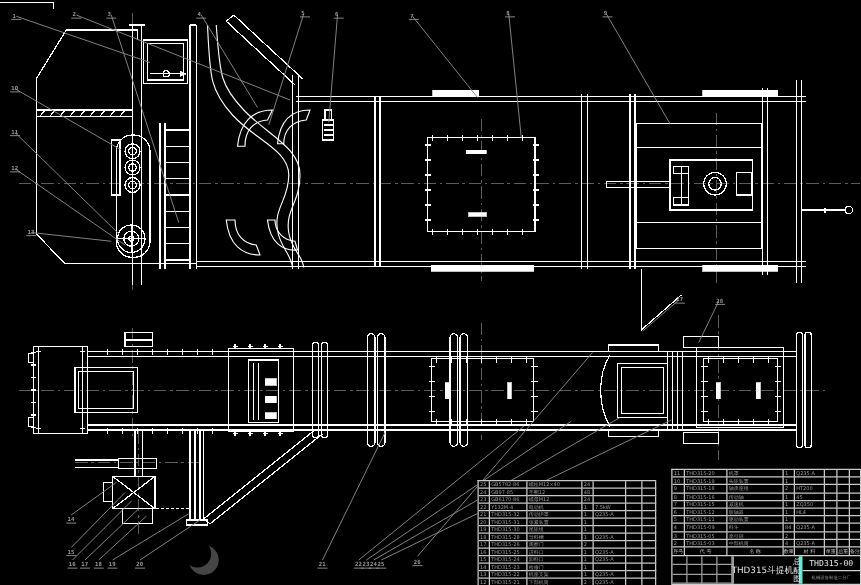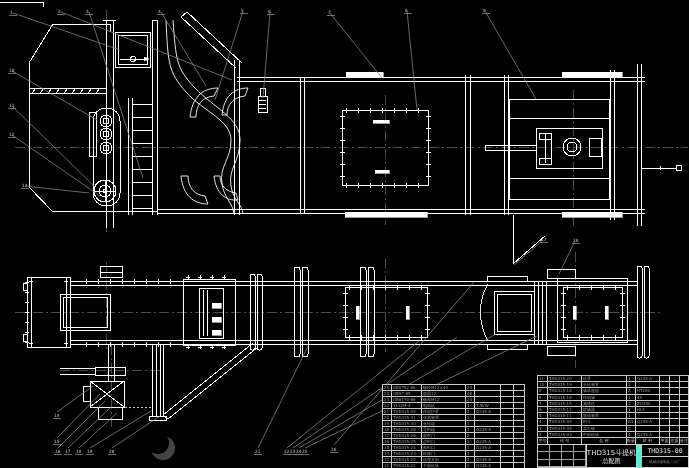--- a/index.html
+++ b/index.html
@@ -19,22 +19,22 @@
        color:#9a9a9a;font-size:4px;box-sizing:border-box;background:#000;}
   .bom-row{display:grid;}
   .bom-row>div{border-right:1px solid #c9c9c9;border-bottom:1px solid #c9c9c9;
        overflow:hidden;white-space:nowrap;line-height:5px;padding-left:1px;box-sizing:border-box;}
   .bom-head>div{color:#c2c2c2;text-align:center;padding-left:0;}
   
   #title-block{position:absolute;left:537px;top:444px;width:152px;height:24px;
        border:1px solid #cfcfcf;box-sizing:border-box;display:flex;background:#000;}
   #tb-grid{width:48px;display:grid;grid-template-columns:repeat(4,1fr);grid-template-rows:repeat(3,1fr);}
   #tb-grid>div{border-right:1px solid #9f9f9f;border-bottom:1px solid #9f9f9f;box-sizing:border-box;}
-  #tb-title{width:56px;border-left:1px solid #cfcfcf;border-right:6px solid #5eead4;
-       display:flex;flex-direction:column;align-items:center;justify-content:center;box-sizing:border-box;}
+  #tb-title{width:56px;border-left:1px solid #cfcfcf;border-right:3px solid #5eead4;
+       display:flex;flex-direction:row;align-items:center;justify-content:center;box-sizing:border-box;}
   #tb-title .l1{color:#e6e6e6;font-size:7px;line-height:8px;white-space:nowrap;}
   #tb-title .l2{color:#e6e6e6;font-size:6px;line-height:7px;}
   #tb-right{flex:1;display:flex;flex-direction:column;}
   #tb-no{flex:1.2;color:#e6e6e6;font-size:6.5px;display:flex;align-items:center;justify-content:center;
        border-bottom:1px solid #cfcfcf;font-family:"DejaVu Sans Mono",monospace;}
   #tb-co{flex:1;color:#8d8d8d;font-size:3.5px;display:flex;align-items:center;justify-content:center;
        overflow:hidden;white-space:nowrap;}
 </style>
 </head>
 <body>

